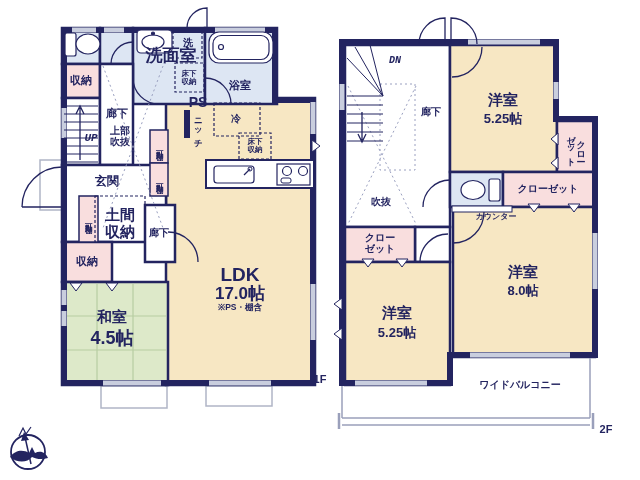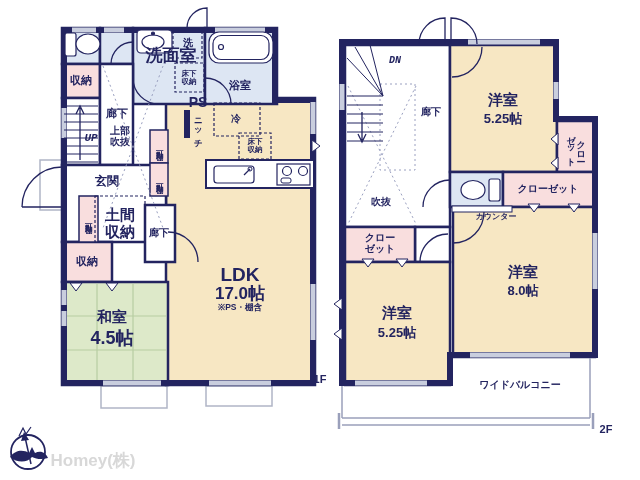--- a/index.html
+++ b/index.html
@@ -223,14 +223,13 @@
   <div class="lbl" style="left:496px;top:217px;font-size:8px">カウンター</div>
   <div class="lbl" style="left:380px;top:243px;font-size:10px">クロー
 ゼット</div>
   <div class="lbl" style="left:397px;top:313px;font-size:15px">洋室</div>
   <div class="lbl" style="left:397px;top:333px;font-size:13px">5.25帖</div>
   <div class="lbl" style="left:523px;top:272px;font-size:15px">洋室</div>
   <div class="lbl" style="left:523px;top:291px;font-size:13px">8.0帖</div>
   <div class="lbl" style="left:520px;top:385px;font-size:10px">ワイドバルコニー</div>
   <div class="lbl" style="left:606px;top:429px;font-size:11px">2F</div>
 
-  <div class="lbl wm" style="left:93px;top:461px;font-size:17px">Homey(株)</div>
 </div>
 
 </body></html>

